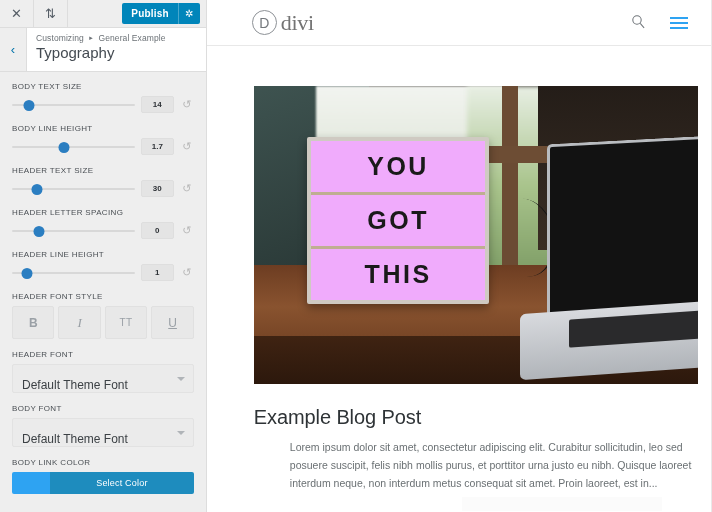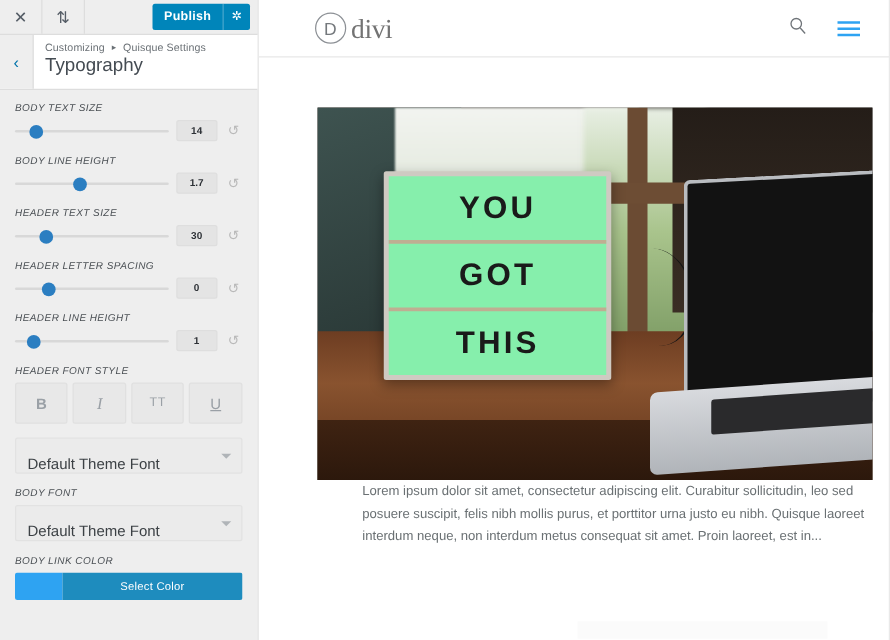--- a/index.html
+++ b/index.html
@@ -53,21 +53,21 @@
   .breadcrumb .sep { margin: 0 3px; font-size: 7px; vertical-align: 1px; }
   .panel-title { font-size: 15px; color: #444b52; font-weight: normal; margin-top: 1px; line-height: 18px; }
 
   .cust-body {
     flex: 1 1 auto; background: #eeeeee; padding: 10px 12px 0 12px; overflow: hidden;
   }
 
   .control { margin-bottom: 11px; }
   .ctrl-label {
     font-size: 8px; color: #4a4f54; letter-spacing: .35px;
-    text-transform: uppercase; margin-bottom: 5px; display: block; font-style: italic;
+    text-transform: uppercase; margin-bottom: 5px; display: block;
   }
   .slider-row { display: flex; align-items: center; gap: 6px; }
   .slider {
     position: relative; flex: 1 1 auto; height: 12px; cursor: pointer;
   }
   .slider .track {
     position: absolute; top: 5px; left: 0; right: 0; height: 2px;
     background: #d8d8d8; border-radius: 1px;
   }
   .slider .knob {
@@ -168,21 +168,21 @@
   .ph-desk {
     position: absolute; left: 0; bottom: 0; width: 100%; height: 40%;
     background: linear-gradient(180deg,#6d3d22 0%,#89532f 35%,#5d3219 100%);
   }
   .ph-desk2 {
     position: absolute; left: 0; bottom: 0; width: 100%; height: 16%;
     background: linear-gradient(180deg,#3f2312 0%,#2c180c 100%);
   }
   .lightbox {
     position: absolute; left: 12%; top: 17%; width: 41%; height: 56%;
-    background: #86efac; border: 4px solid #cfcac2; border-radius: 2px;
+    background: #f0abfc; border: 4px solid #cfcac2; border-radius: 2px;
     display: flex; flex-direction: column; box-shadow: 0 4px 10px rgba(0,0,0,.35);
   }
   .lb-row {
     flex: 1 1 0; display: flex; align-items: center; justify-content: center;
     font-family: "Liberation Sans", sans-serif; font-weight: bold;
     font-size: 25px; color: #1a1a1a; letter-spacing: 2.5px;
     border-bottom: 3px solid #bfae92;
   }
   .lb-row:last-child { border-bottom: none; }
   .laptop-lid {
@@ -237,21 +237,21 @@
         <div class="publish-gear">✲</div>
       </div>
     </div>
 
     <div class="cust-header">
       <div class="back-btn">‹</div>
       <div class="header-text">
         <div class="breadcrumb">
           <span>Customizing</span>
           <span class="sep">▸</span>
-          <span>Quisque Settings</span>
+          <span>General Example</span>
         </div>
         <div class="panel-title">Typography</div>
       </div>
     </div>
 
     <div class="cust-body">
 
       <div class="control">
         <span class="ctrl-label">BODY TEXT SIZE</span>
         <div class="slider-row">
@@ -316,20 +316,21 @@
         <span class="ctrl-label">HEADER FONT STYLE</span>
         <div class="style-btns">
           <div class="style-btn bold">B</div>
           <div class="style-btn italic">I</div>
           <div class="style-btn caps">TT</div>
           <div class="style-btn under">U</div>
         </div>
       </div>
 
       <div class="control">
+        <span class="ctrl-label">HEADER FONT</span>
         <div class="select-box">
           <span class="select-val">Default Theme Font</span>
           <span class="select-arrow"></span>
         </div>
       </div>
 
       <div class="control">
         <span class="ctrl-label">BODY FONT</span>
         <div class="select-box">
           <span class="select-val">Default Theme Font</span>
@@ -389,19 +390,20 @@
           <div class="laptop-keys"></div>
         </div>
 
         <div class="lightbox">
           <div class="lb-row">YOU</div>
           <div class="lb-row">GOT</div>
           <div class="lb-row">THIS</div>
         </div>
       </div>
 
+      <h2 class="post-title">Example Blog Post</h2>
       <p class="post-excerpt">Lorem ipsum dolor sit amet, consectetur adipiscing elit. Curabitur sollicitudin, leo sed posuere suscipit, felis nibh mollis purus, et porttitor urna justo eu nibh. Quisque laoreet interdum neque, non interdum metus consequat sit amet. Proin laoreet, est in...</p>
     </div>
 
     <div class="faint-block"></div>
     <div class="right-edge"></div>
   </div>
 </div>
 
 </body></html>

